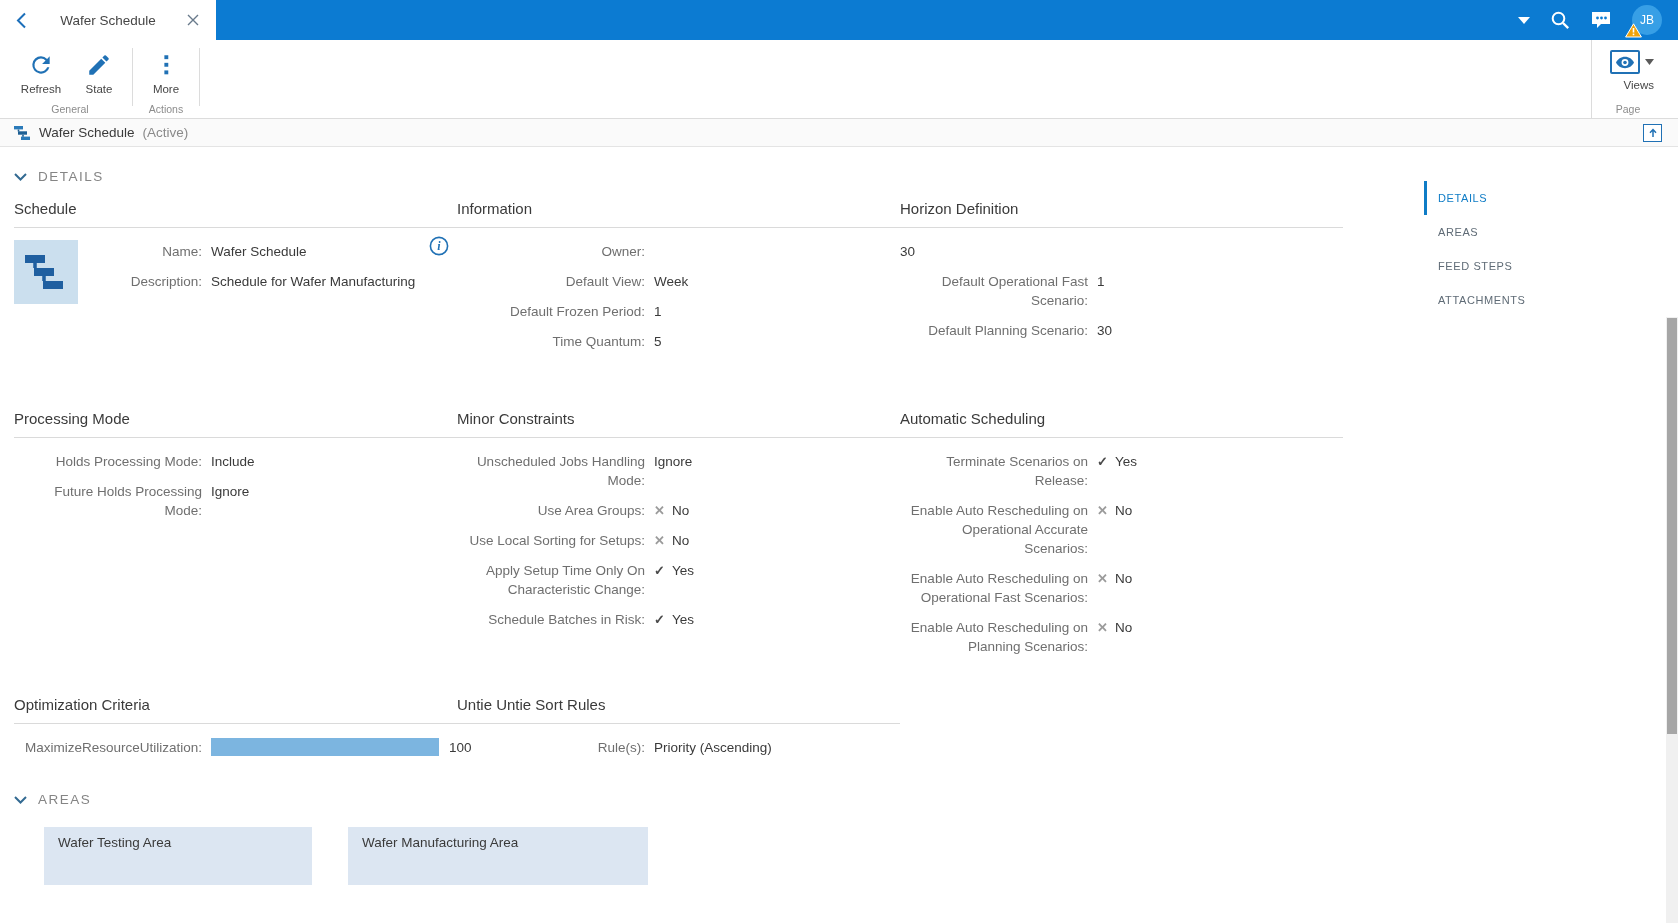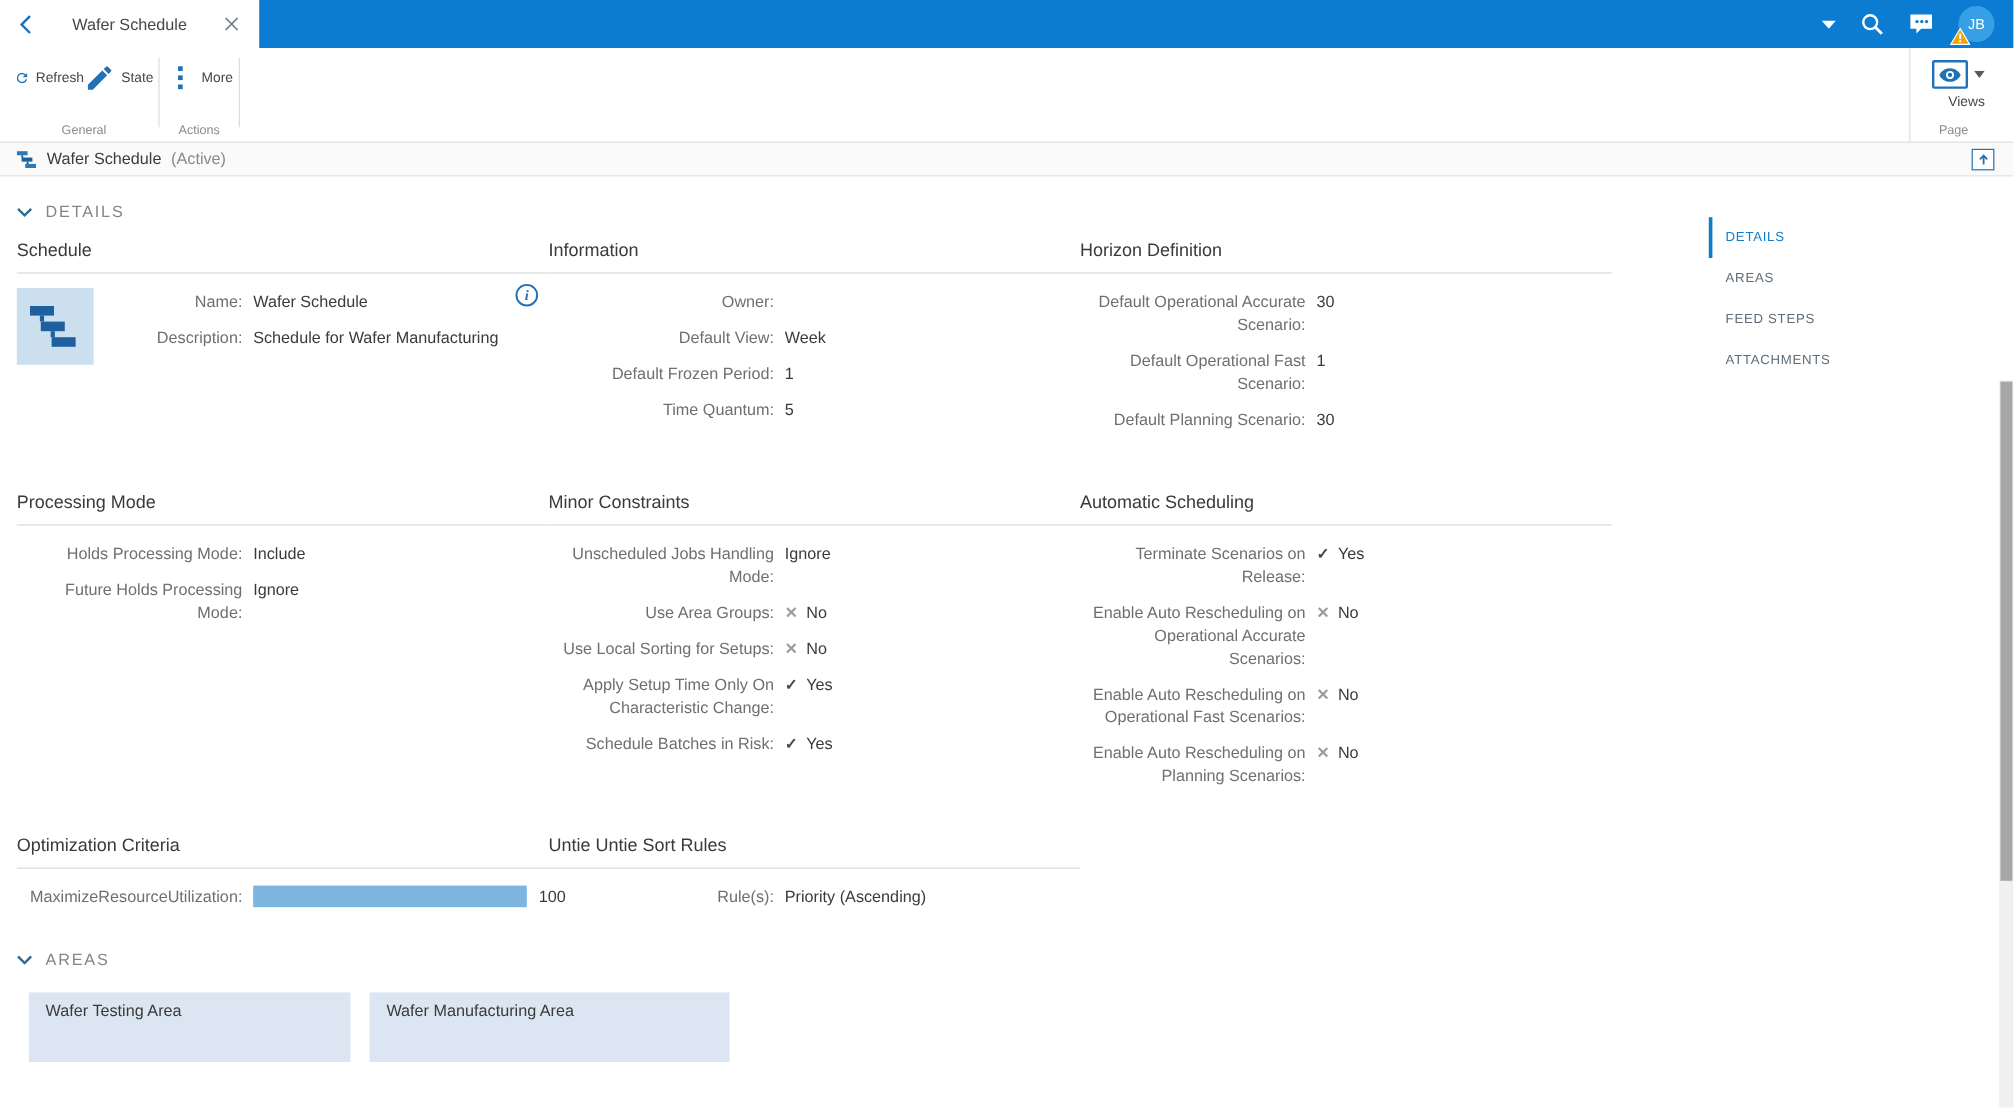--- a/index.html
+++ b/index.html
@@ -17,21 +17,21 @@
   .avatar { position:relative; width:30px; height:30px; border-radius:50%; background:#379fe6;
             color:#fff; font-size:12px; display:flex; align-items:center; justify-content:center; cursor:pointer; }
   .avatar .warn { position:absolute; left:-7px; bottom:-3px; }
 
   
   .toolbar { height:79px; background:#fff; border-bottom:1px solid #dcdcdc; display:flex; position:relative; }
   .tb-left { display:flex; align-items:stretch; padding-left:8px; }
   .tb-group { position:relative; display:flex; align-items:flex-start; padding:8px 4px 18px 4px; }
   .tb-group .grp-label { position:absolute; bottom:3px; left:0; right:0; text-align:center;
                          font-size:10.5px; color:#8c8c8c; }
-  .tb-btn { width:58px; display:flex; flex-direction:row; align-items:center; gap:5px; padding-top:4px; cursor:pointer; }
+  .tb-btn { width:58px; display:flex; flex-direction:column; align-items:center; gap:5px; padding-top:4px; cursor:pointer; }
   .tb-btn .lbl { font-size:11.5px; color:#464646; }
   .tb-sep { width:1px; background:#dcdcdc; margin:8px 0 12px 0; }
   .tb-right { position:absolute; right:14px; top:0; bottom:0; display:flex; align-items:stretch;
               border-left:1px solid #dcdcdc; padding:8px 10px 18px 18px; }
   .views-btn { position:relative; display:flex; flex-direction:column; align-items:flex-end; gap:5px; padding-top:2px; cursor:pointer; }
   .views-top { display:flex; align-items:center; gap:5px; }
   .eye-box { width:30px; height:24px; border:2px solid #2071b5; border-radius:2px;
              display:flex; align-items:center; justify-content:center; }
   .views-btn .lbl { font-size:11.5px; color:#464646; }
   .tb-right .grp-label { position:absolute; bottom:3px; left:0; right:0; text-align:center; font-size:10.5px; color:#8c8c8c; }
@@ -60,21 +60,21 @@
   .mark { font-size:13px; line-height:19px; }
   .mark.check { color:#4b4b4b; font-weight:bold; }
   .mark.cross { color:#9b9b9b; font-weight:bold; }
   .bar { height:18px; background:#7cb5e0; margin-right:3px; }
   .thumb { position:absolute; left:0; top:40px; width:64px; height:64px; background:#cbdfee;
            display:flex; align-items:center; justify-content:center; }
   .info-badge { position:absolute; right:8px; top:36px; cursor:pointer; }
 
   .areas-block { margin:30px 0 0 14px; }
   .area-tiles { display:flex; gap:16px; margin:20px 0 0 10px; }
-  .tile { height:58px; background:#dce6f2; padding:8px 14px; font-size:13.5px; color:#3a3a3a; cursor:pointer; }
+  .tile { height:58px; background:#dce6f2; padding:8px 14px; font-size:13.5px; color:#3a3a3a; cursor:pointer;margin-left:20px; }
   .tile:nth-child(1) { width:268px; }
   .tile:nth-child(2) { width:300px; }
 
   
   .page-nav { position:absolute; left:1424px; top:12px; width:190px; }
   .nav-item { border-left:3px solid transparent; padding:11px 0 11px 11px; font-size:11px;
               letter-spacing:0.6px; color:#5f6b76; cursor:pointer; }
   .nav-item.active { border-left-color:#0f7cc6; color:#0f7cc6; }
 
   
@@ -258,21 +258,20 @@
         <div class="field-row">
           <div class="f-label">Time Quantum:</div>
           <div class="f-value">
             <span>5</span>
           </div>
         </div>
       </section>
       <section class="group" style="grid-area: 1 / 3;">
         <h3 class="group-title">Horizon Definition</h3>
         <div class="field-row">
-          <div class="f-label">Default Operational Accurate Scenario:</div>
           <div class="f-value">
             <span>30</span>
           </div>
         </div>
         <div class="field-row">
           <div class="f-label">Default Operational Fast Scenario:</div>
           <div class="f-value">
             <span>1</span>
           </div>
         </div>

